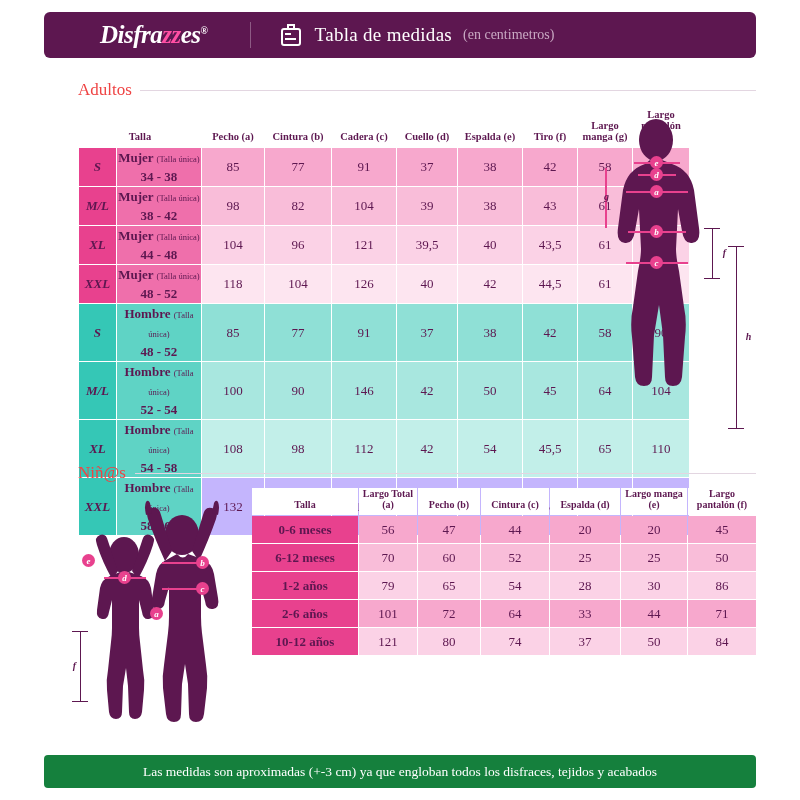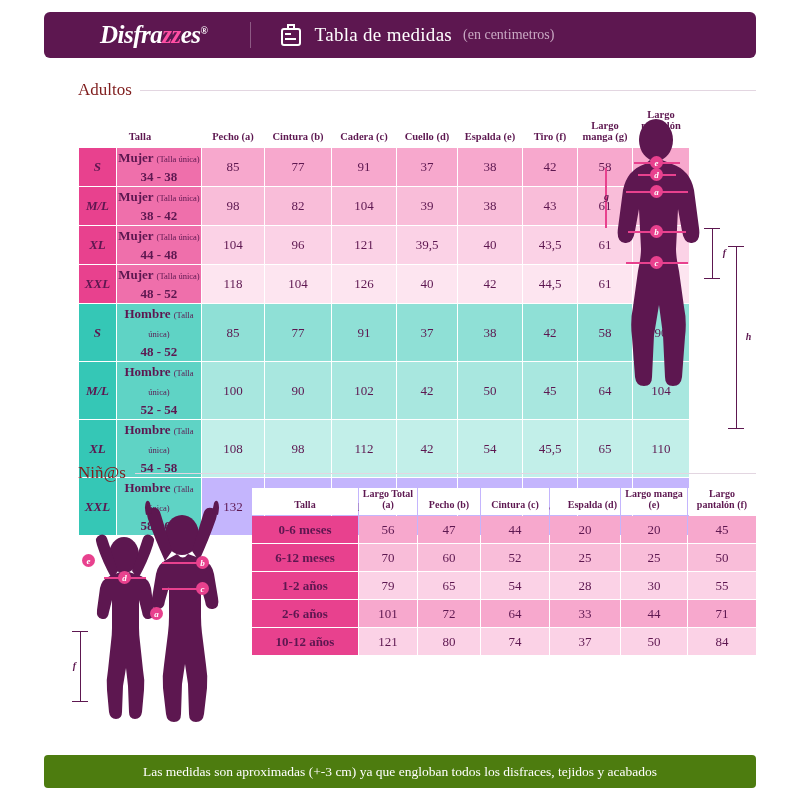--- a/index.html
+++ b/index.html
@@ -43,21 +43,21 @@
   .hdr-icon .ln{position:absolute;background:#ffffff;height:2px;left:4px;width:12px;}
   .hdr-title{
     margin-left:14px;font-size:19px;color:#ffffff;letter-spacing:.3px;
   }
   .hdr-sub{
     margin-left:11px;font-size:14px;color:#c9a9c3;
   }
 
   
   .sec-title{
-    position:absolute;font-size:17px;color:#7f1d1d;
+    position:absolute;font-size:17px;color:#ef4444;
   }
   .rule{
     position:absolute;height:1px;background:#e3d6e1;
   }
 
   
   .adult-table{
     position:absolute;left:78px;top:108px;
     border-collapse:separate;border-spacing:1px;
     font-size:11.5px;
@@ -114,21 +114,21 @@
     background:#e8418e;font-family:"Liberation Serif",serif;
   }
   .k-v1{background:#f7a8cd;}
   .k-v2{background:#f9bdd9;}
   .k-v3{background:#fbd2e6;}
   .k-v4{background:#fde5f0;}
 
   
   .footer{
     position:absolute;left:44px;top:755px;width:712px;height:33px;
-    background:#4d7c0f;border-radius:4px;
+    background:#15803d;border-radius:4px;
     display:flex;align-items:center;justify-content:center;
     color:#ffffff;font-size:13.5px;
   }
 
   
   .fig{position:absolute;}
   .tag{
     position:absolute;width:13px;height:13px;border-radius:50%;
     background:#e8418e;color:#ffffff;font-size:9px;font-style:italic;
     font-weight:bold;display:flex;align-items:center;justify-content:center;
@@ -235,21 +235,21 @@
           <td class="h-v1">38</td>
           <td class="h-v1">42</td>
           <td class="h-v1">58</td>
           <td class="h-v1">90</td>
         </tr>
         <tr>
           <td class="sz h-sz">M/L</td>
           <td class="lbl h-lbl">Hombre <span class="sub">(Talla única)</span><br>52 - 54</td>
           <td class="h-v2">100</td>
           <td class="h-v2">90</td>
-          <td class="h-v2">102</td>
+          <td class="h-v2">146</td>
           <td class="h-v2">42</td>
           <td class="h-v2">50</td>
           <td class="h-v2">45</td>
           <td class="h-v2">64</td>
           <td class="h-v2">104</td>
         </tr>
         <tr>
           <td class="sz h-sz">XL</td>
           <td class="lbl h-lbl">Hombre <span class="sub">(Talla única)</span><br>54 - 58</td>
           <td class="h-v3">108</td>
@@ -348,21 +348,21 @@
     <div class="tag plain" style="left:6px;top:176px;">f</div>
   </div>
 
   <table class="kids-table">
     <thead>
       <tr>
         <th style="width:100px;">Talla</th>
         <th style="width:52px;">Largo Total (a)</th>
         <th style="width:56px;">Pecho (b)</th>
         <th style="width:62px;">Cintura (c)</th>
-        <th style="width:64px;text-align:right;">Espalda (d)</th>
+        <th style="width:64px;">Espalda (d)</th>
         <th style="width:60px;">Largo manga (e)</th>
         <th style="width:62px;">Largo pantalón (f)</th>
       </tr>
     </thead>
     <tbody>
         <tr>
           <td class="k-age">0-6 meses</td>
           <td class="k-v1">56</td>
           <td class="k-v1">47</td>
           <td class="k-v1">44</td>
@@ -379,21 +379,21 @@
           <td class="k-v2">25</td>
           <td class="k-v2">50</td>
         </tr>
         <tr>
           <td class="k-age">1-2 años</td>
           <td class="k-v3">79</td>
           <td class="k-v3">65</td>
           <td class="k-v3">54</td>
           <td class="k-v3">28</td>
           <td class="k-v3">30</td>
-          <td class="k-v3">55</td>
+          <td class="k-v3">86</td>
         </tr>
         <tr>
           <td class="k-age">2-6 años</td>
           <td class="k-v1">101</td>
           <td class="k-v1">72</td>
           <td class="k-v1">64</td>
           <td class="k-v1">33</td>
           <td class="k-v1">44</td>
           <td class="k-v1">71</td>
         </tr>

